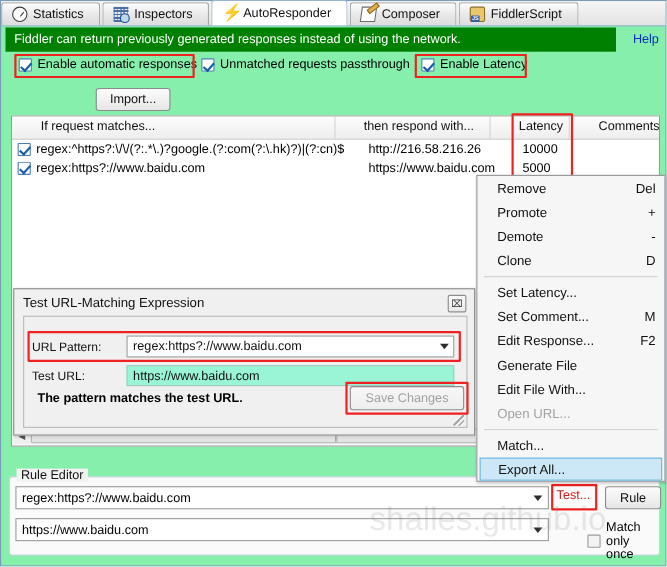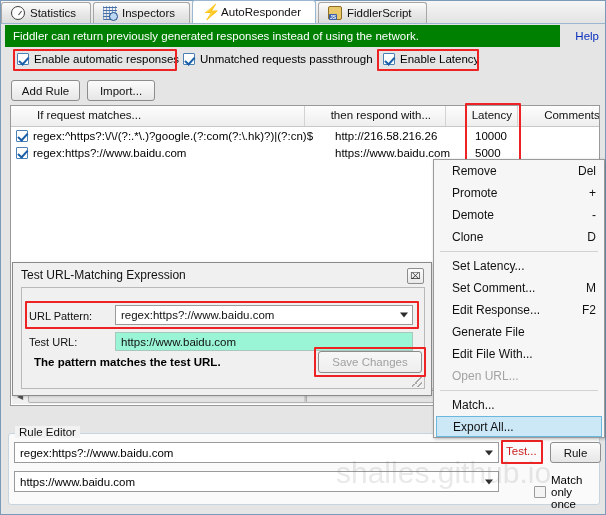--- a/index.html
+++ b/index.html
@@ -8,21 +8,21 @@
     width: 606px; height: 515px;
     overflow: hidden;
     background: #ffffff;
     font-family: "Liberation Sans", sans-serif;
     font-size: 11.5px;
     color: #000;
   }
   #app {
     position: relative;
     width: 606px; height: 515px;
-    background: #e5e5e5;
+    background: #86efac;
     border: 1px solid #7a9ab8;
   }
 
   
   .tabbar {
     position: absolute; left: 0; top: 0; width: 604px; height: 23px;
     background: linear-gradient(#f6f6f6, #e3e3e3);
     display: flex; align-items: flex-end;
     border-bottom: 1px solid #9bb7cf;
   }
@@ -252,20 +252,24 @@
     </div>
     <div class="tab">
       <span class="ticon ic-insp"></span>
       <span>Inspectors</span>
     </div>
     <div class="tab active">
       <span class="ticon ic-bolt">⚡</span>
       <span>AutoResponder</span>
     </div>
     <div class="tab">
+      <span class="ticon ic-comp"></span>
+      <span>Composer</span>
+    </div>
+    <div class="tab">
       <span class="ticon ic-fs"></span>
       <span>FiddlerScript</span>
     </div>
   </div>
 
   <div class="banner">
     <span>Fiddler can return previously generated responses instead of using the network.</span>
   </div>
   <span class="help-link">Help</span>
 
@@ -281,23 +285,20 @@
       <span>Unmatched requests passthrough</span>
     </div>
 
     <div class="cbitem" style="left:382px; top:2px;">
       <span class="cbox checked"></span>
       <span>Enable Latency</span>
     </div>
     <div class="redbox" style="left:376px; top:-2px; width:102px; height:22px;"></div>
   </div>
 
-  <div class="btn" id="add-rule">
-    <span>Add Rule</span>
-  </div>
   <div class="btn" id="import-btn">
     <span>Import...</span>
   </div>
 
   <div class="listwrap">
     <div class="lhead">
       <div class="c1">If request matches...</div>
       <div class="c2">then respond with...</div>
       <div class="c3">Latency</div>
       <div class="c4">Comments</div>

